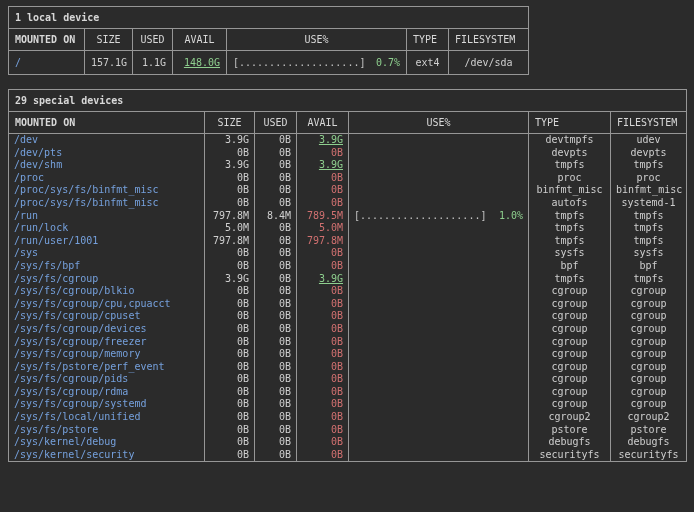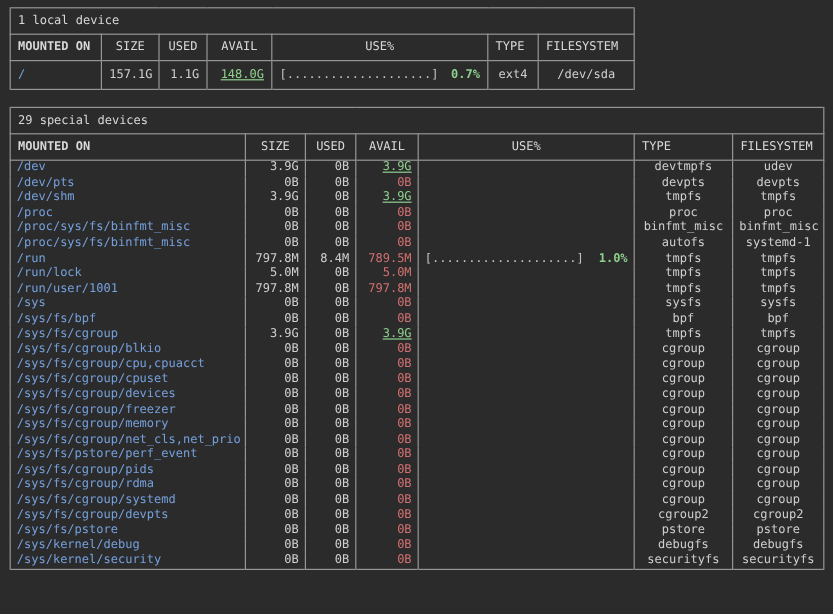--- a/index.html
+++ b/index.html
@@ -13,35 +13,35 @@
     font-family:"DejaVu Sans Mono","Liberation Mono",monospace;
     font-size:10px;color:var(--text);
   }
   .screen{padding:6px 8px;}
   table{border-collapse:collapse;table-layout:fixed;border:1px solid var(--border);}
   .t1{width:520px;margin-bottom:14px;}
   .t2{width:678px;}
   th,td{border-left:1px solid var(--border);border-right:1px solid var(--border);
         white-space:nowrap;overflow:hidden;font-weight:normal;}
   thead th{border-bottom:1px solid var(--border);color:var(--header-text);padding:5px 6px;}
-  .title-row th{text-align:left;color:var(--title-text);}
+  .title-row th{text-align:left;color:var(--title-text);font-weight:bold;}
   .h-mount{text-align:left;font-weight:bold;}
   .h-num,.h-use{text-align:center;}
   .h-type,.h-fs{text-align:left;}
   .t1 tbody td{padding:6px 6px;}
   .t2 tbody td{padding:1px 5px;line-height:10.6px;}
   .c-mount{color:var(--path-blue);text-align:left;}
   .t2 .c-mount{padding-right:2px;}
   .c-num{text-align:right;color:var(--text);}
   .c-avail.green{color:var(--avail-green);text-decoration:underline;}
   .c-avail.red{color:var(--zero-red);}
   .c-type,.c-fs{text-align:center;color:var(--text);padding-right:3px;}
   .usewrap{display:flex;justify-content:space-between;align-items:center;}
   .bar{color:var(--bar-text);}
-  .pct{color:var(--avail-green);font-weight:bold;}
+  .pct{color:var(--avail-green);}
 </style>
 </head>
 <body>
 
 <div class="screen">
 
   <table class="t1">
     <colgroup>
       <col style="width:76px">
         <col style="width:48px">
@@ -269,29 +269,20 @@
         <tr>
           <td class="c-mount">/sys/fs/cgroup/memory</td>
           <td class="c-num">0B</td>
           <td class="c-num">0B</td>
           <td class="c-num c-avail red">0B</td>
           <td class="c-use"></td>
           <td class="c-type">cgroup</td>
           <td class="c-fs">cgroup</td>
         </tr>
         <tr>
-          <td class="c-mount">/sys/fs/cgroup/net_cls,net_prio</td>
-          <td class="c-num">0B</td>
-          <td class="c-num">0B</td>
-          <td class="c-num c-avail red">0B</td>
-          <td class="c-use"></td>
-          <td class="c-type">cgroup</td>
-          <td class="c-fs">cgroup</td>
-        </tr>
-        <tr>
           <td class="c-mount">/sys/fs/pstore/perf_event</td>
           <td class="c-num">0B</td>
           <td class="c-num">0B</td>
           <td class="c-num c-avail red">0B</td>
           <td class="c-use"></td>
           <td class="c-type">cgroup</td>
           <td class="c-fs">cgroup</td>
         </tr>
         <tr>
           <td class="c-mount">/sys/fs/cgroup/pids</td>
@@ -314,21 +305,21 @@
         <tr>
           <td class="c-mount">/sys/fs/cgroup/systemd</td>
           <td class="c-num">0B</td>
           <td class="c-num">0B</td>
           <td class="c-num c-avail red">0B</td>
           <td class="c-use"></td>
           <td class="c-type">cgroup</td>
           <td class="c-fs">cgroup</td>
         </tr>
         <tr>
-          <td class="c-mount">/sys/fs/cgroup/devpts</td>
+          <td class="c-mount">/sys/fs/local/unified</td>
           <td class="c-num">0B</td>
           <td class="c-num">0B</td>
           <td class="c-num c-avail red">0B</td>
           <td class="c-use"></td>
           <td class="c-type">cgroup2</td>
           <td class="c-fs">cgroup2</td>
         </tr>
         <tr>
           <td class="c-mount">/sys/fs/pstore</td>
           <td class="c-num">0B</td>

